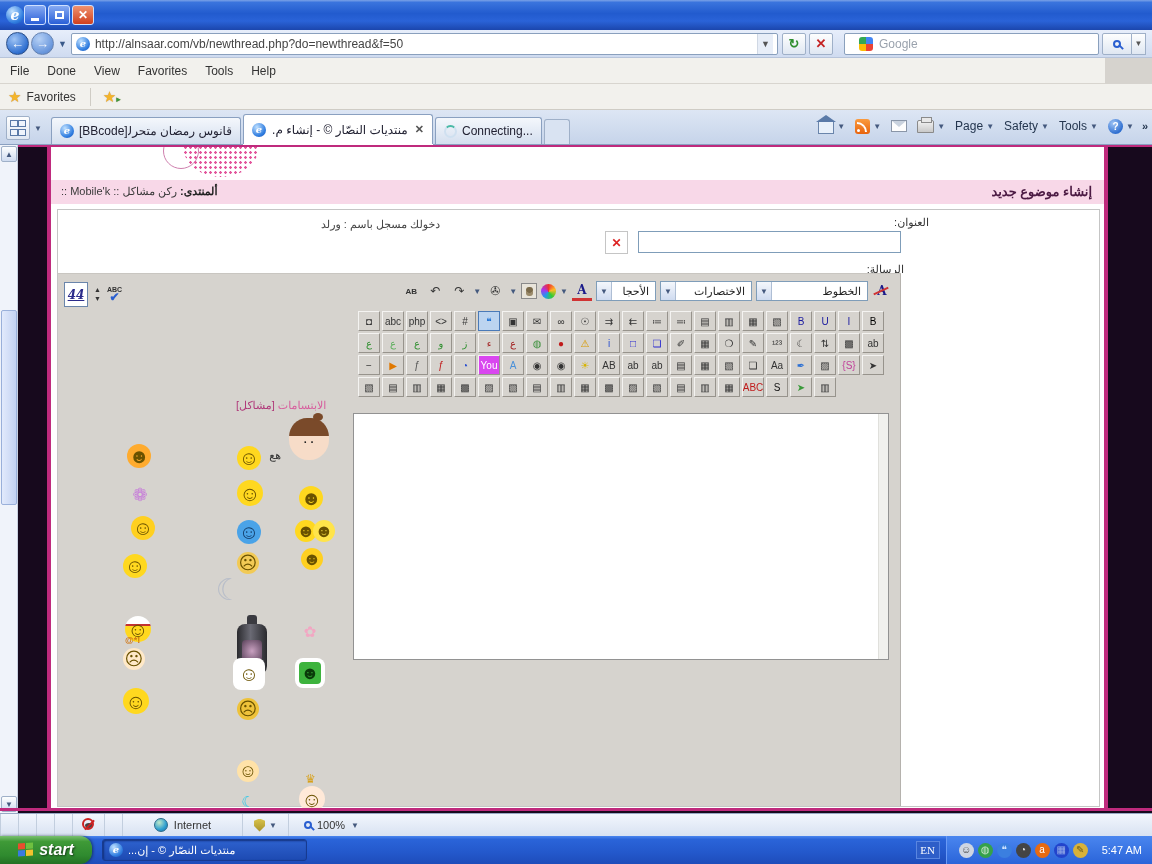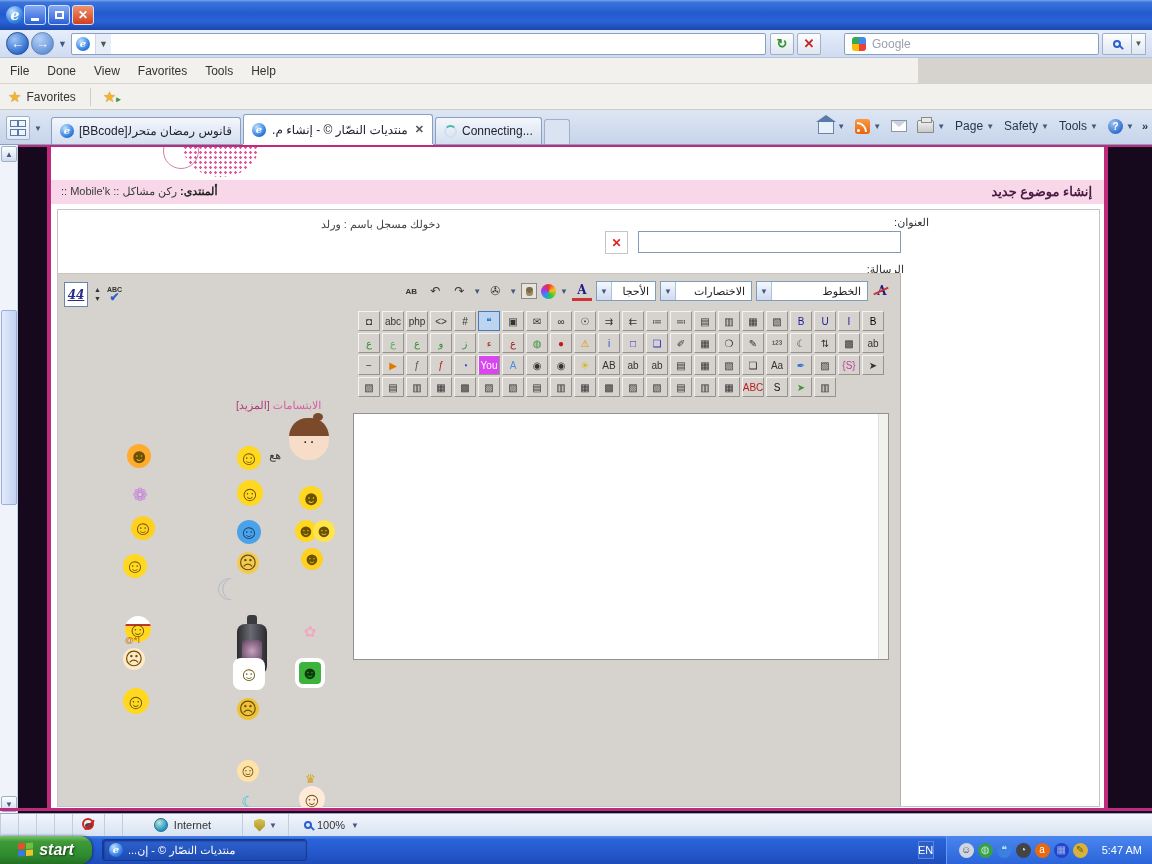--- a/index.html
+++ b/index.html
@@ -33,32 +33,32 @@
   .addr { flex:1; height:22px; background:#fff; border:1px solid #8aa0bd; border-radius:2px;
     display:flex; align-items:center; padding:0 4px; margin-right:4px; }
   .addr .pg-ico { width:14px; height:14px; margin-right:5px; }
   .addr .url { color:#444; font-size:12px; flex:1; white-space:nowrap; overflow:hidden; }
   .addr .dd { color:#555; font-size:9px; padding:0 3px; border-left:1px solid #d0d8e4; height:100%; display:flex; align-items:center; background:#e8eef8; }
   .sq-btn { width:24px; height:22px; border:1px solid #9fb0c8; border-radius:2px; background:linear-gradient(#fdfefe,#dfe7f2);
     display:flex; align-items:center; justify-content:center; margin-right:3px; font-size:13px; }
   .refresh { color:#2f8f2f; font-weight:bold; }
   .stopx { color:#c42222; font-weight:bold; }
   .gsearch { width:255px; height:22px; background:#fff; border:1px solid #8aa0bd; border-radius:2px;
-    display:flex; align-items:center; padding:0 7px; margin:0 3px 0 20px; }
+    display:flex; align-items:center; padding:0 14px; margin:0 3px 0 8px; }
   .gball { width:14px; height:14px; border-radius:3px; background:conic-gradient(#4285f4 0 25%,#ea4335 0 50%,#fbbc05 0 75%,#34a853 0); margin-right:6px; }
   .gsearch .ph { color:#9aa2ad; font-size:12px; }
   .searchbtn { width:30px; height:22px; border:1px solid #9fb0c8; border-radius:2px 0 0 2px; background:linear-gradient(#fdfefe,#dfe7f2);
     display:flex; align-items:center; justify-content:center; }
   .lens { width:8px; height:8px; border:2px solid #2a5fd0; border-radius:50%; position:relative; }
   .lens::after { content:""; position:absolute; width:6px; height:2px; background:#2a5fd0; transform:rotate(45deg); right:-5px; bottom:-2px; }
   .searchdd { width:14px; height:22px; border:1px solid #9fb0c8; border-left:none; background:linear-gradient(#fdfefe,#dfe7f2);
     color:#555; font-size:8px; display:flex; align-items:center; justify-content:center; }
 
   
-  .menubar { position:absolute; left:0; top:58px; width:918px; height:26px; background:#f2f1ed;
+  .menubar { position:absolute; left:0; top:58px; width:1105px; height:26px; background:#f2f1ed;
     display:flex; align-items:center; padding:0 10px; border-bottom:1px solid #d8d5cf; }
   .menu-item { margin-right:18px; color:#333; font-size:12px; }
   .favbar { position:absolute; left:0; top:84px; width:1152px; height:26px; background:#f2f1ed;
     display:flex; align-items:center; padding:0 8px; border-bottom:1px solid #cfccc5; }
   .star { color:#f4b52a; font-size:15px; text-shadow:0 0 1px #a87; }
   .favlabel { color:#333; margin:0 14px 0 5px; }
   .favdiv { width:1px; height:18px; background:#cfccc5; margin-right:12px; }
 
   
   .tabbar { position:absolute; left:0; top:110px; width:1152px; height:35px;
@@ -199,22 +199,22 @@
     display:flex; align-items:center; justify-content:center; gap:5px; box-shadow:1px 0 3px #123a; }
   .winflag { width:16px; height:14px; display:grid; grid-template-columns:7px 7px; grid-template-rows:6px 6px; gap:1px; transform:skewY(-4deg); }
   .winflag i:nth-child(1){background:#e84e2e;} .winflag i:nth-child(2){background:#6fc040;}
   .winflag i:nth-child(3){background:#3a7ae0;} .winflag i:nth-child(4){background:#f2c22e;}
   .startbtn .t { color:#fff; font-weight:bold; font-style:italic; font-size:16px; text-shadow:1px 1px 2px #1a3a1a; }
   .taskbtn { height:22px; width:205px; margin-left:10px; background:linear-gradient(#2e62cf,#1d4ab2);
     border:1px solid #173a8f; border-radius:3px; display:flex; align-items:center; padding:0 6px; box-shadow:inset 1px 1px 2px #12307a; }
   .taskbtn .miniie { width:14px; height:14px; margin-right:5px; flex:0 0 auto; }
   .taskbtn .t { color:#fff; font-size:11px; white-space:nowrap; overflow:hidden; direction:rtl; }
   .tb-spacer { flex:1; }
-  .lang { width:16px; height:18px; background:#2e5ec8; border:1px solid #5a86e0; color:#fff; font-size:11px;
-    display:flex; align-items:center; justify-content:center; margin-right:12px; }
+  .lang { width:24px; height:18px; background:#2e5ec8; border:1px solid #5a86e0; color:#fff; font-size:11px;
+    display:flex; align-items:center; justify-content:center; margin-right:6px;font-family:Liberation Serif, serif; }
   .tray { height:28px; display:flex; align-items:center; gap:4px; padding:0 10px 0 12px;
     background:linear-gradient(#4a86ef,#2a64d9); border-left:1px solid #6a9af5; }
   .tray-i { width:15px; height:15px; border-radius:50%; display:flex; align-items:center; justify-content:center; font-size:10px; line-height:1; }
   .clock { color:#fff; font-size:11px; margin-left:4px; white-space:nowrap; }
 </style>
 </head>
 <body>
 
 <div class="titlebar">
   <span class="ie-logo">e</span>
@@ -230,20 +230,21 @@
       </span>
   </span>
 </div>
 
 <div class="navbar">
   <span class="navcircle">←</span>
   <span class="navcircle fwd">→</span>
   <span class="nav-chev">▼</span>
   <span class="addr">
     <span class="pg-ico ie-logo" style="width:14px;height:14px;font-size:10px">e</span>
+    <span class="url">http://alnsaar.com/vb/newthread.php?do=newthread&amp;f=50</span>
     <span class="dd">▼</span>
   </span>
   <span class="sq-btn refresh">↻</span>
   <span class="sq-btn stopx">✕</span>
   <span class="gsearch">
     <span class="gball"></span>
     <span class="ph">Google</span>
   </span>
   <span class="searchbtn">
       <span class="lens"></span>
@@ -488,21 +489,21 @@
                 <span class="ebtn">▦</span>
                 <span class="ebtn" style="color: rgb(192, 26, 26);">ABC</span>
                 <span class="ebtn" style="color: rgb(17, 17, 17);">S</span>
                 <span class="ebtn" style="color: rgb(58, 154, 58);">➤</span>
                 <span class="ebtn">▥</span>
               </div>
             </div>
 
           <span class="smhdr">
             <span class="a">الابتسامات</span>
-            <span class="b">[المزيد]</span>
+            <span class="b">[مشاكل]</span>
           </span>
 
           <div class="msgbox">
               <span class="track"></span>
             </div>
 
           <div class="smpanel" id="smilies-panel">
               <span class="sm kind-girl" style="left: 228px; top: 14px; color: rgb(106, 82, 0);"></span>
               <span class="sm" style="left: 176px; top: 42px; width: 24px; height: 24px; font-size: 20px; background: rgb(255, 216, 31); color: rgb(106, 82, 0);">☺<span class="side">هع</span></span>
               <span class="sm" style="left: 66px; top: 40px; width: 24px; height: 24px; font-size: 20px; background: rgb(255, 171, 46); color: rgb(106, 82, 0);">☻</span>

